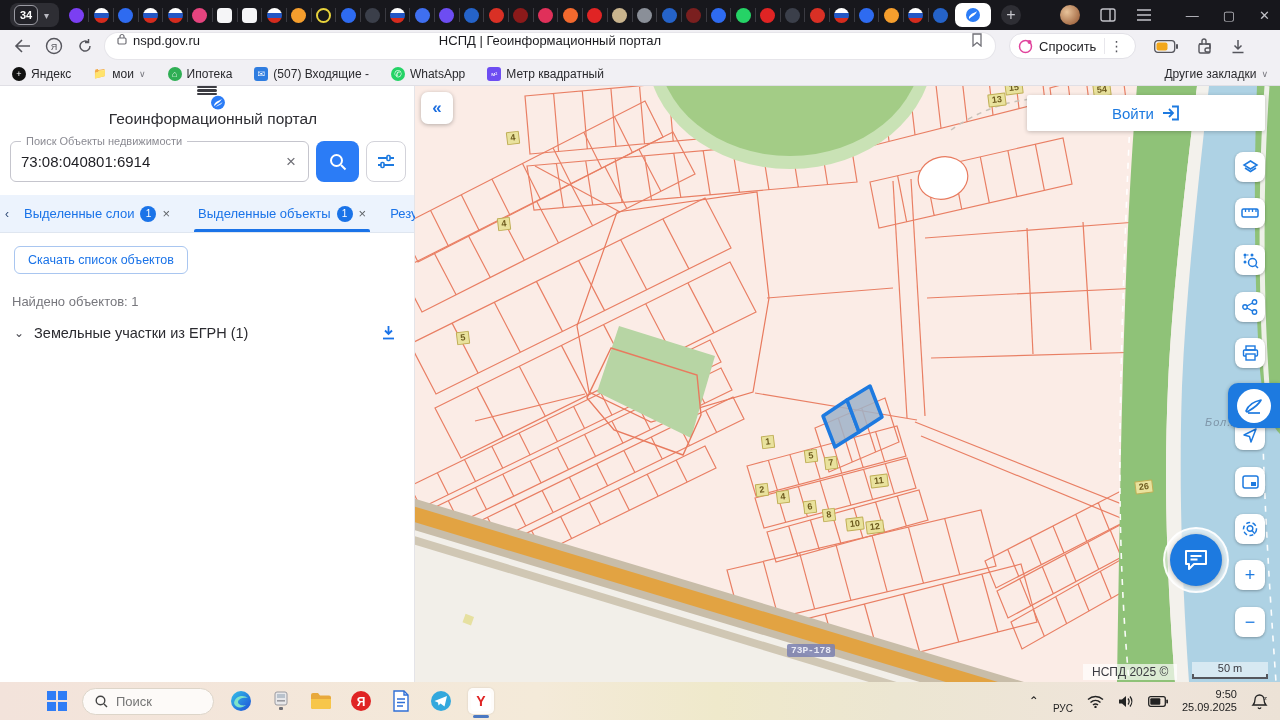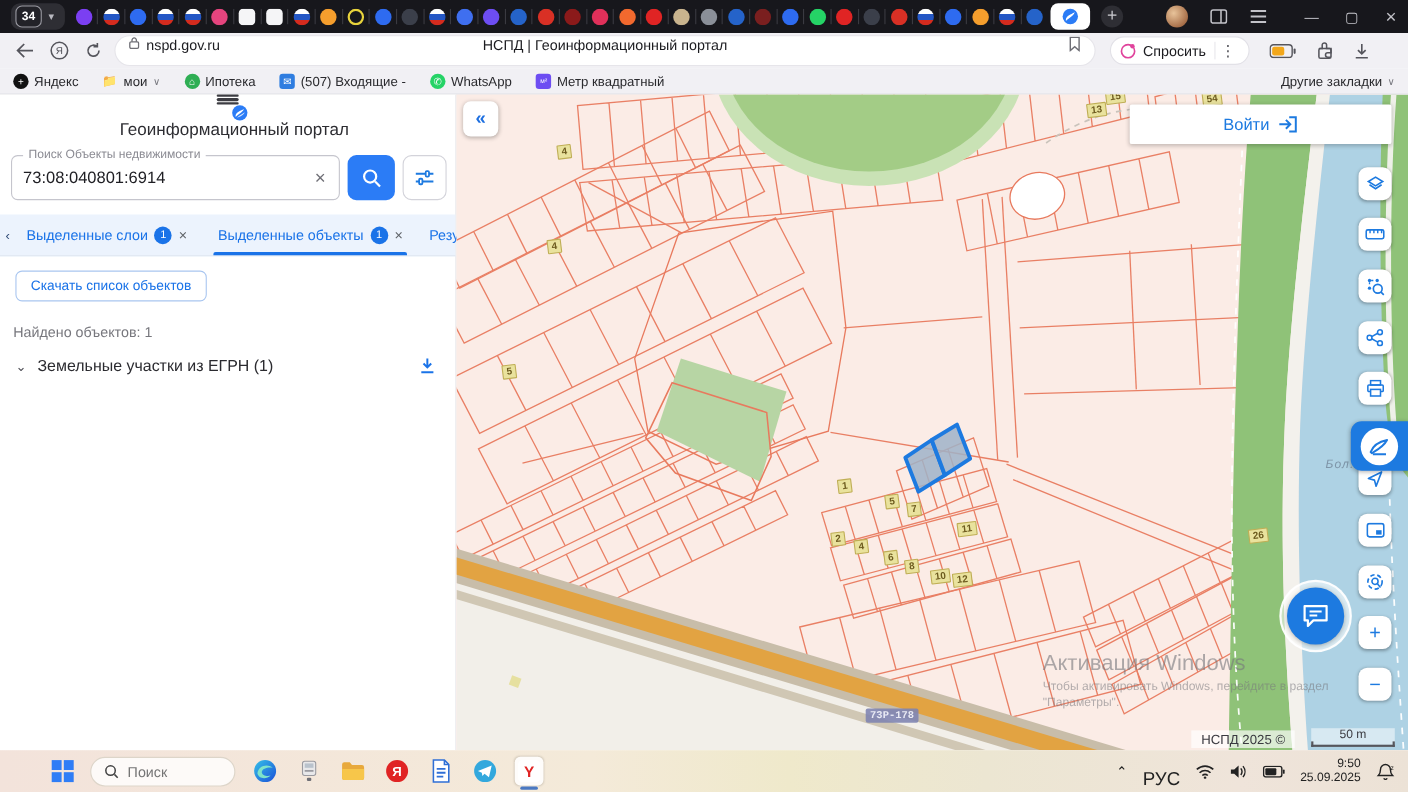--- a/index.html
+++ b/index.html
@@ -98,21 +98,21 @@
   
   .taskbar { position:absolute; top:682px; left:0; width:1280px; height:38px; background:linear-gradient(90deg,#f3e3db 0%,#f4ead9 42%,#efe9cb 56%,#ece6d2 70%,#efe4da 88%,#ece2d6 100%); display:flex; align-items:center; }
   .tb-start { margin-left:46px; }
   .tb-search { display:flex; align-items:center; gap:8px; background:rgba(255,255,255,.8); border:1px solid #ddd5c9; border-radius:15px; height:27px; width:132px; margin-left:14px; padding:0 12px; }
   .tb-search input { border:none; outline:none; background:transparent; font-size:13px; color:#444; width:80px; font-family:"Liberation Sans",sans-serif; }
   .tb-icons { display:flex; align-items:center; gap:14px; margin-left:14px; }
   .tb-app { width:26px; height:26px; display:flex; align-items:center; justify-content:center; border-radius:5px; position:relative; }
   .tb-app.active { background:rgba(255,255,255,.85); box-shadow:0 0 2px rgba(0,0,0,.15); }
   .tb-app.active::after { content:""; position:absolute; bottom:-4px; left:5px; right:5px; height:3px; border-radius:2px; background:#4a78c2; }
   .tray { margin-left:auto; display:flex; align-items:center; gap:14px; margin-right:12px; }
-  .tray .lang { font-size:17px; color:#222;margin-top:15px; }
+  .tray .lang { font-size:10px; color:#222;margin-top:15px; }
   .tray .clock { text-align:right; font-size:11px; color:#222; line-height:13px; }
   .tray svg { display:block; }
 </style>
 </head>
 <body>
 
 <div class="screen">
 
   <div class="tabstrip">
     <div class="tabcount-group">
@@ -544,25 +544,20 @@
           <svg width="26" height="24" viewBox="0 0 26 24">
               <path d="M3 3 h20 v13 h-12 l-5 5 v-5 h-3 Z" fill="none" stroke="#fff" stroke-width="2" stroke-linejoin="round"></path>
               <path d="M7.5 8 h11 M7.5 11.5 h7" stroke="#fff" stroke-width="1.8"></path>
             </svg>
         </div>
       </div>
 
 
       <div class="road-badge">73Р-178</div>
 
-      <div class="watermark">
-        <div class="wm-title">Активация Windows</div>
-        <div class="wm-line">Чтобы активировать Windows, перейдите в раздел</div>
-        <div class="wm-line">"Параметры".</div>
-      </div>
 
       <div class="attribution">НСПД 2025 ©</div>
       <div class="scalebar">
         <div class="lbl">50 m</div>
         <div class="bar"></div>
       </div>
     </div>
   </div>
 
   <div class="taskbar">

